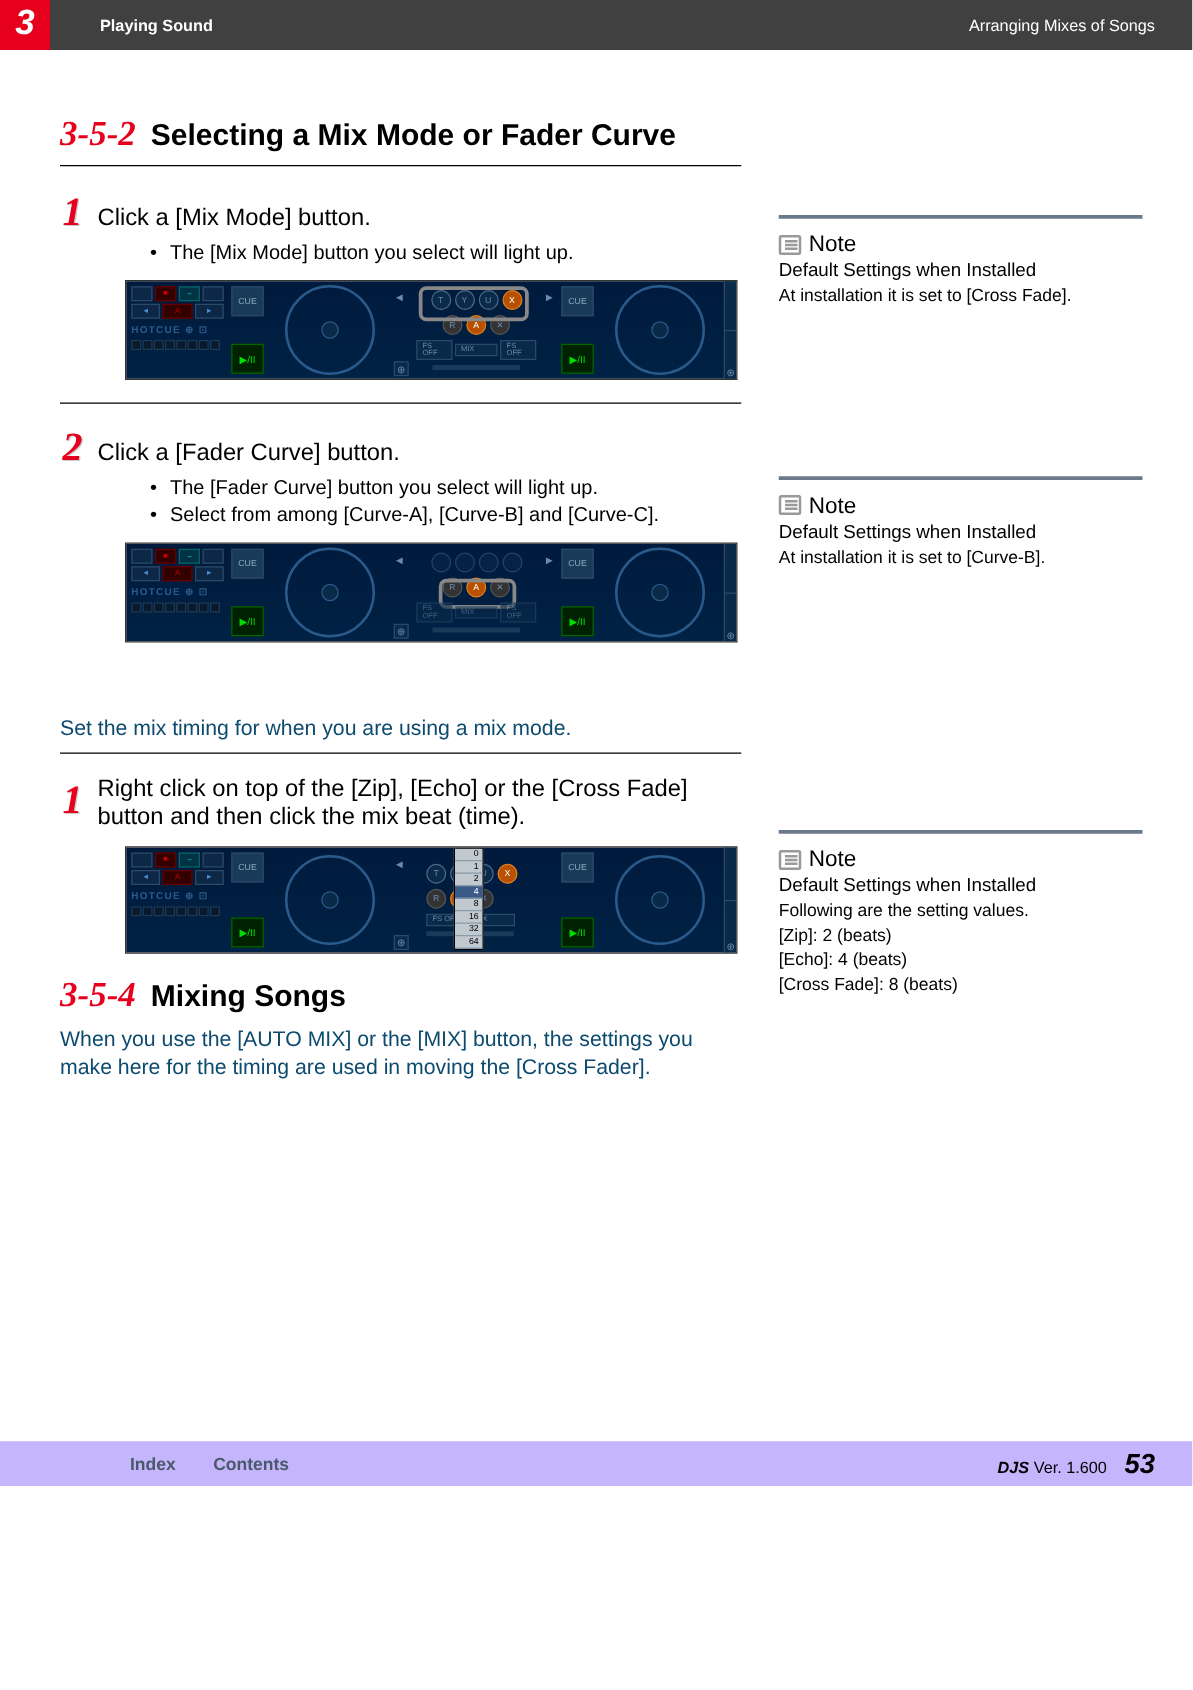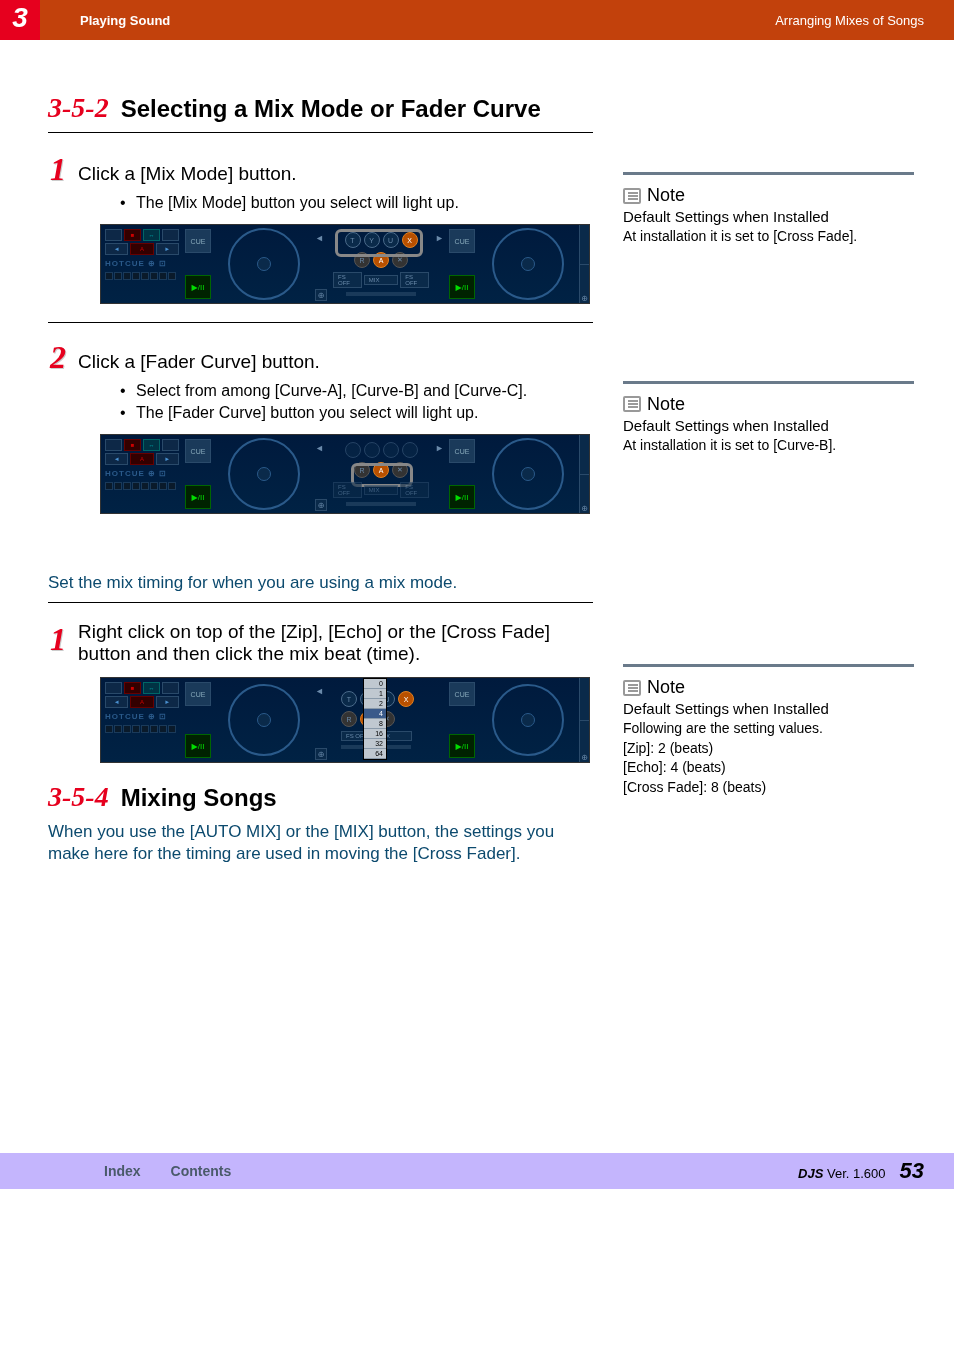--- a/index.html
+++ b/index.html
@@ -24,21 +24,21 @@
       font-weight: bold;
       font-size: 28px;
       font-style: italic;
       width: 40px;
       display: flex;
       align-items: flex-start;
       justify-content: center;
       padding-top: 2px;
     }
     .header-content {
-      background: #c2410c;
+      background: #404040;
       flex: 1;
       display: flex;
       align-items: center;
       justify-content: space-between;
       padding: 0 30px 0 40px;
       color: #fff;
     }
     .header-left {
       font-weight: bold;
       font-size: 13px;
@@ -539,22 +539,22 @@
       </div>
 
       <hr class="section-hr">
 
       <div class="step-wrap">
         <div class="step-label">
           <span class="step-num">2</span>
           <span class="step-title">Click a [Fader Curve] button.</span>
         </div>
         <ul class="step-bullets">
+          <li>The [Fader Curve] button you select will light up.</li>
           <li>Select from among [Curve-A], [Curve-B] and [Curve-C].</li>
-          <li>The [Fader Curve] button you select will light up.</li>
         </ul>
 
         <div class="ui-screenshot">
           <div class="ui-left-strip">
             <div class="ui-row">
               <div class="ui-btn"></div>
                 <div class="ui-btn red">■</div>
                 <div class="ui-btn cyan">↔</div>
                 <div class="ui-btn"></div>
             </div>

